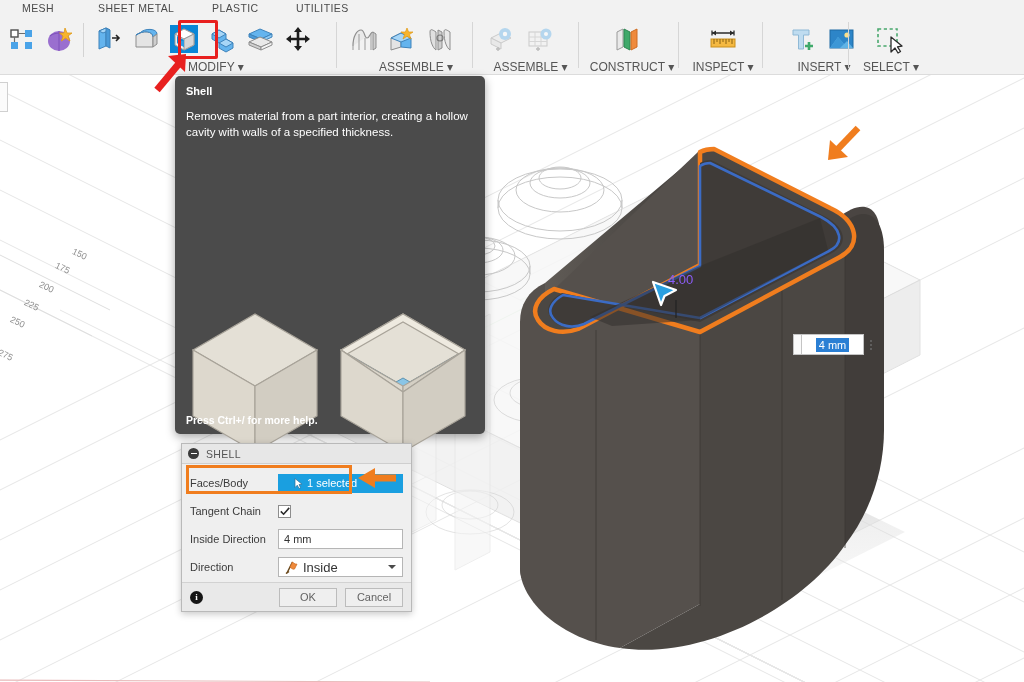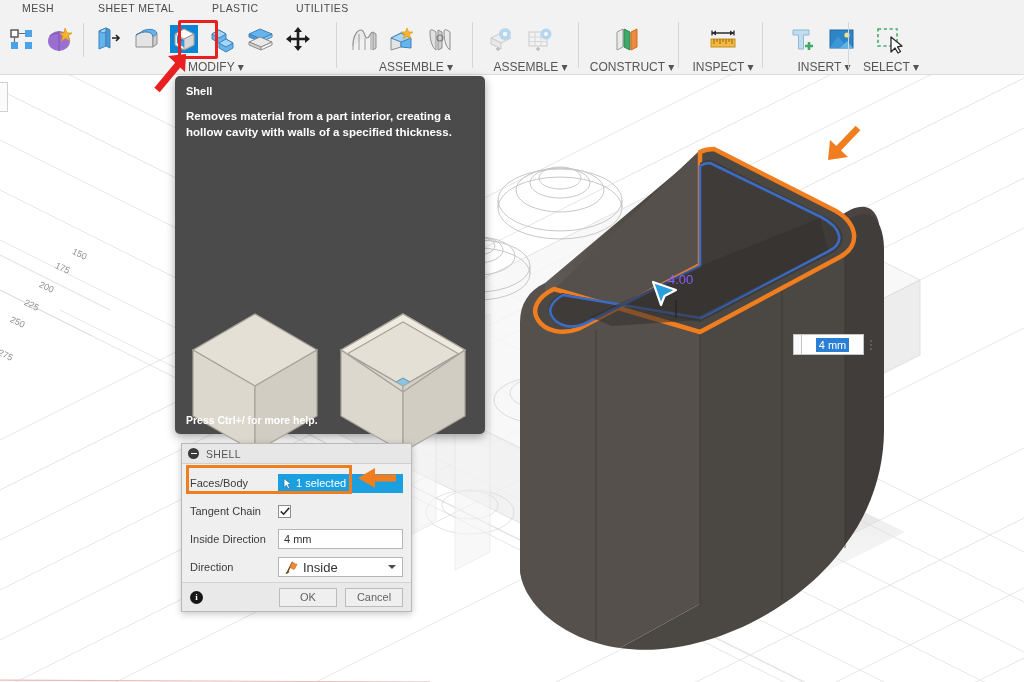--- a/index.html
+++ b/index.html
@@ -51,21 +51,21 @@
   }
 
   
   #tooltip {
     position:absolute; left:175px; top:76px; width:310px; height:358px;
     background:#4b4b4b; border-radius:5px; z-index:60; color:#fff;
     box-shadow:0 3px 10px rgba(0,0,0,.35);
   }
   #tt-title { position:absolute; left:11px; top:9px; font-size:11px; font-weight:bold; }
   #tt-body { position:absolute; left:11px; top:32px; width:285px; font-size:11.5px;
-    font-weight:bold; line-height:16px; }
+    font-weight:normal; line-height:16px; }
   #tt-body p { margin:0 0 14px 0; }
   #tt-figs { position:absolute; left:0; top:216px; width:310px; height:180px; }
   #tt-footer { position:absolute; left:11px; bottom:8px; font-size:10.5px; font-weight:bold; }
 
   
   #shell-dialog {
     position:absolute; left:181px; top:443px; width:231px; height:169px;
     background:#efefef; border:1px solid #b9b9b9; z-index:70;
     box-shadow:0 2px 7px rgba(0,0,0,.22); font-size:11px; color:#333;
   }
@@ -77,21 +77,21 @@
   .collapse-dot {
     width:11px; height:11px; border-radius:50%; background:#3a3a3a;
     display:flex; align-items:center; justify-content:center;
   }
   .collapse-dot i { display:block; width:6px; height:1.5px; background:#fff; }
   #dlg-rows { padding:5px 8px 0 8px; }
   .row { display:flex; align-items:center; height:28px; }
   .row-label { width:88px; font-size:11px; color:#3b3b3b; }
   .field-sel {
     flex:1; height:19px; background:#1a9fe0; color:#fff; font-size:11px;
-    display:flex; align-items:center; padding-left:5px; gap:4px;
+    display:flex; align-items:center; padding-left:16px; gap:4px;
   }
   .txtbox {
     flex:1; height:20px; background:#fff; border:1px solid #b5b5b5;
     font-size:11px; display:flex; align-items:center; padding-left:5px; color:#333;
   }
   .combo {
     flex:1; height:20px; background:#fff; border:1px solid #b5b5b5;
     font-size:13px; display:flex; align-items:center; padding-left:4px; gap:5px;
     position:relative; color:#333;
   }

